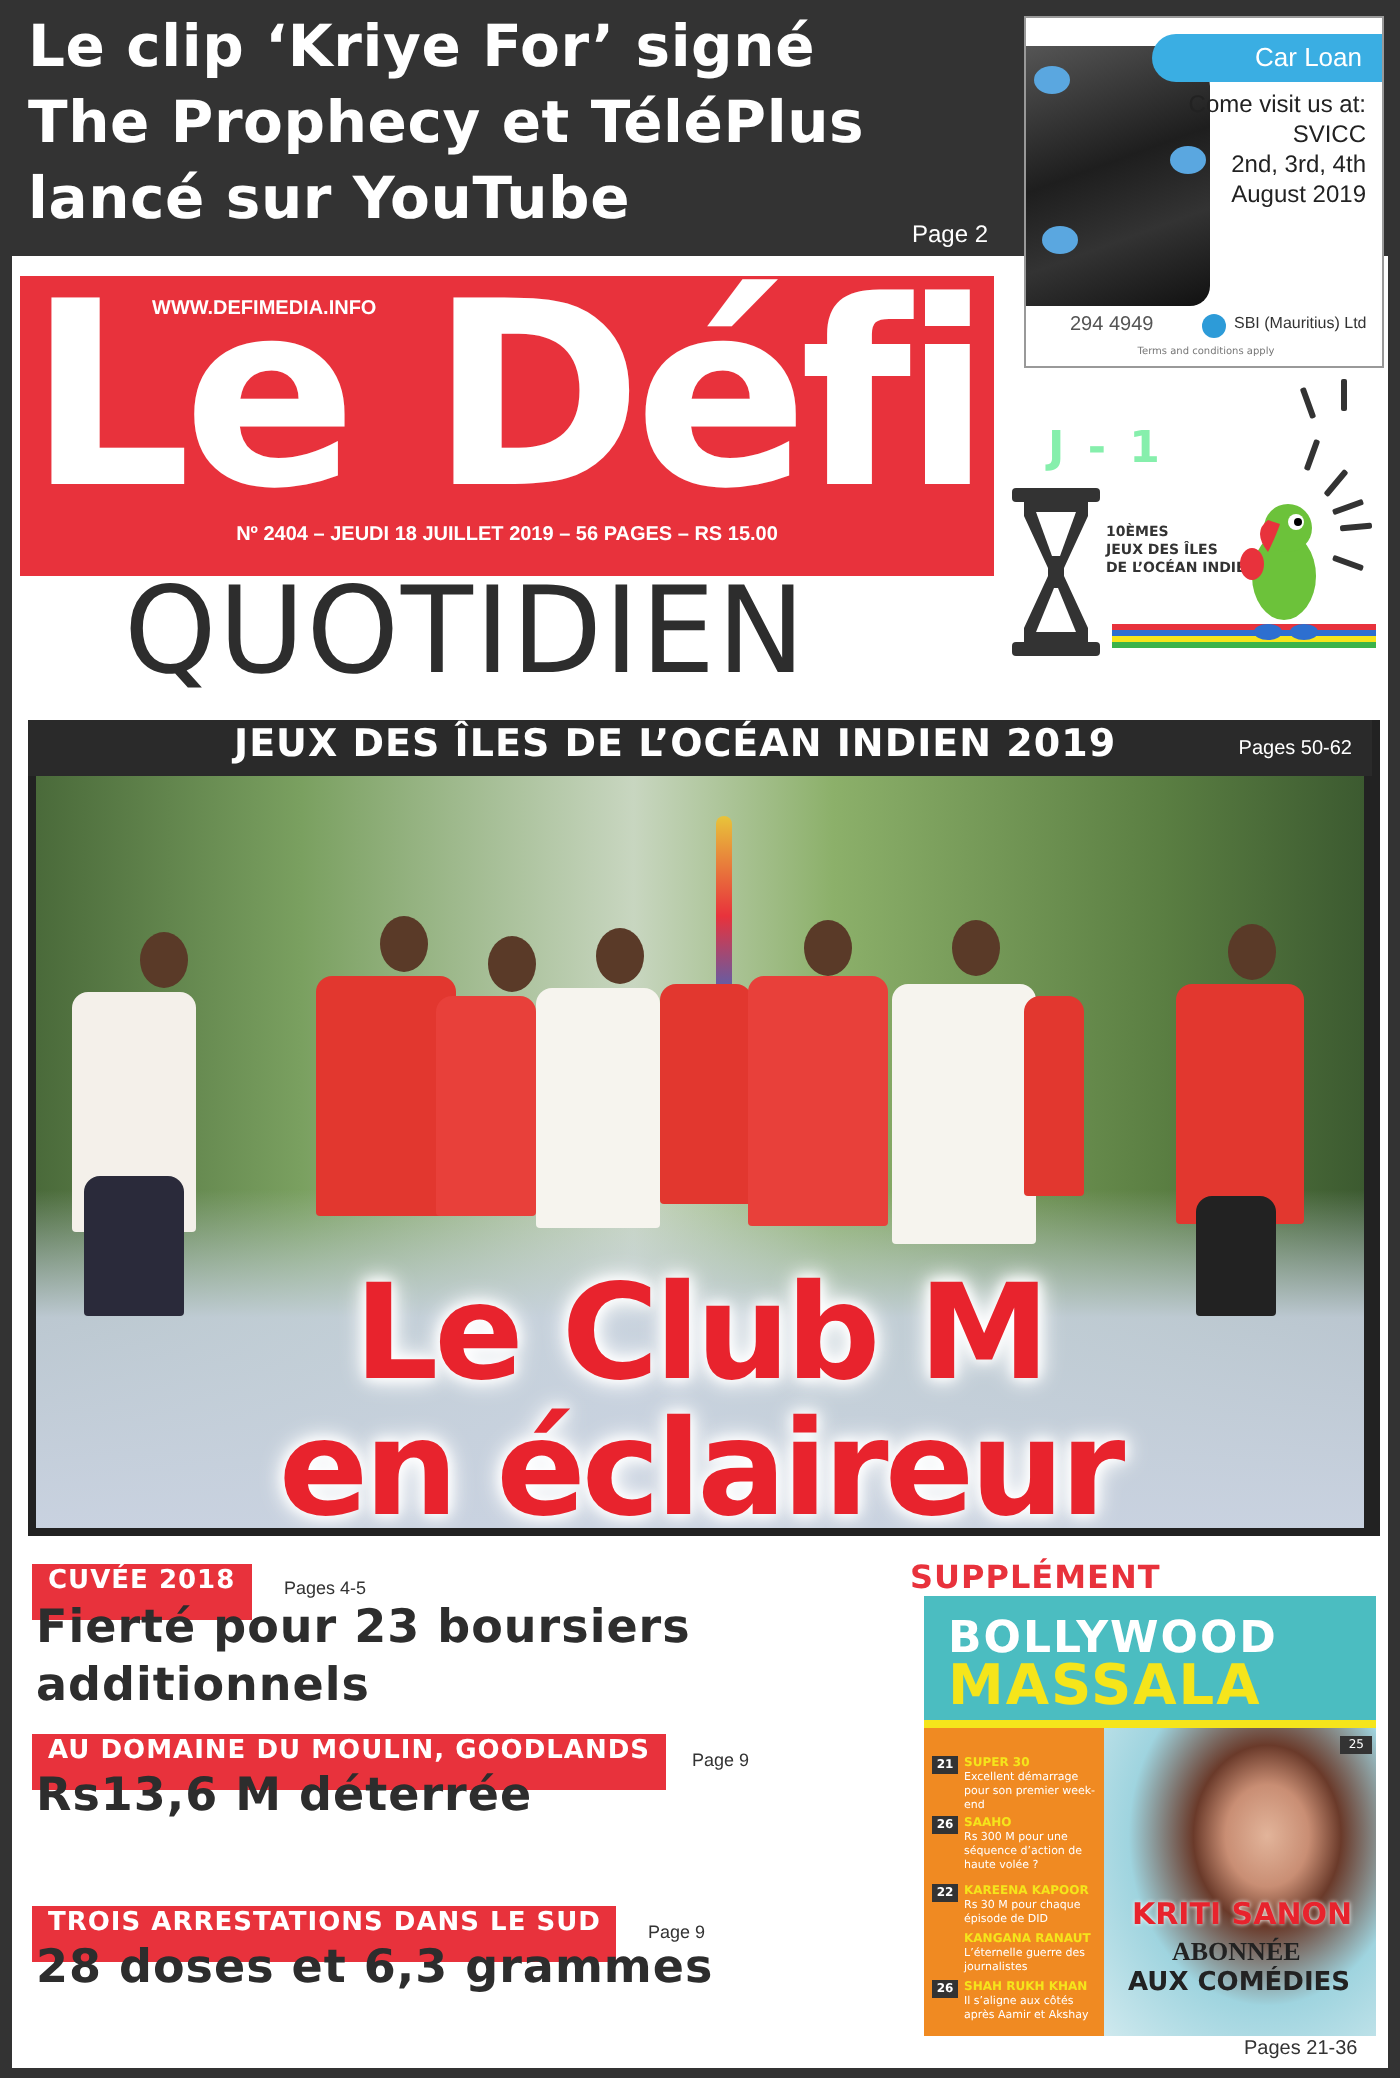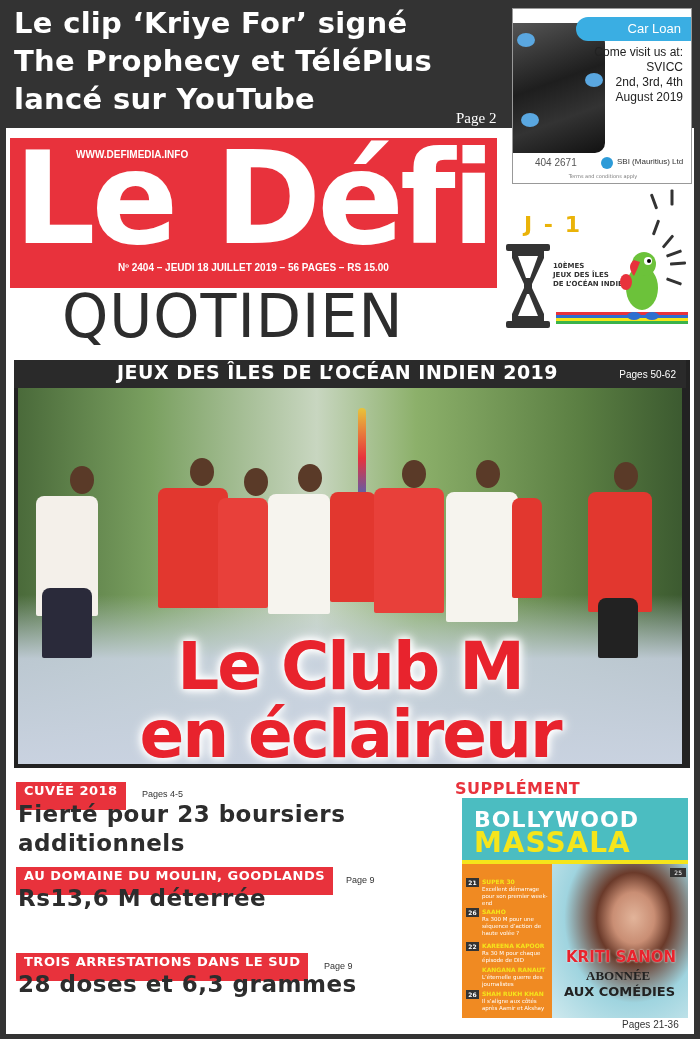--- a/index.html
+++ b/index.html
@@ -2,21 +2,21 @@
 <html><head>
 <meta charset="utf-8">
 <style>
   html, body { margin:0; padding:0; }
   body { width:700px; height:1039px; background:#333333; position:relative; overflow:hidden; font-family:"DejaVu Sans", sans-serif; }
   .abs { position:absolute; }
 
   
   #top-banner { left:0; top:0; width:505px; height:126px; background:#333333; }
   #top-headline { left:14px; top:4px; width:490px; color:#fff; font-family:"DejaVu Sans", sans-serif; font-weight:bold; font-size:29px; line-height:38px; letter-spacing:0.3px; }
-  #top-page { left:456px; top:110px; color:#fff; font-size:15px; font-family:Liberation Serif, serif; }
+  #top-page { left:456px; top:110px; color:#fff; font-size:12px; font-family:Liberation Sans, sans-serif; }
 
   
   #page { left:6px; top:128px; width:688px; height:906px; background:#ffffff; }
 
   
   #ad { left:512px; top:8px; width:180px; height:176px; background:#fff; border:1px solid #999; box-sizing:border-box; overflow:hidden; }
   #ad-pill { right:0; top:8px; width:115px; height:24px; background:#3aaee3; border-radius:12px 0 0 12px; color:#fff; font-family:"Liberation Sans", sans-serif; font-size:13px; line-height:24px; text-align:right; padding-right:10px; box-sizing:border-box; }
   #ad-car { left:0; top:14px; width:92px; height:130px; background:linear-gradient(160deg,#555 0%,#1e1e1e 45%,#333 70%,#111 100%); border-radius:0 20px 10px 0; }
   .bow { width:18px; height:14px; background:#5aa7e0; border-radius:50%; position:absolute; }
   #ad-text { right:8px; top:36px; width:100px; text-align:right; font-family:"Liberation Sans", sans-serif; font-size:12px; line-height:15px; color:#222; }
@@ -26,21 +26,21 @@
   #ad-fine { left:10px; top:164px; width:160px; font-size:5px; color:#777; text-align:center; line-height:6px; }
 
   
   #mast { left:10px; top:138px; width:487px; height:150px; background:#e8323c; }
   #mast-url { left:66px; top:11px; color:#fff; font-size:10px; font-family:"Liberation Sans", sans-serif; font-weight:bold; }
   #mast-title { left:4px; top:-14px; color:#fff; font-family:"DejaVu Sans", sans-serif; font-weight:bold; font-size:128px; line-height:150px; letter-spacing:-4px; white-space:nowrap; }
   #mast-issue { left:0; width:487px; top:124px; text-align:center; color:#fff; font-size:10px; font-family:"Liberation Sans", sans-serif; font-weight:bold; }
   #quotidien { left:62px; top:282px; color:#2d2d2d; font-family:"DejaVu Sans", sans-serif; font-size:60px; line-height:68px; letter-spacing:1px; transform:scaleX(0.98); transform-origin:left; }
 
   
-  #jmoins { left:524px; top:212px; color:#eab308; font-size:22px; font-weight:bold; font-family:"DejaVu Sans", sans-serif; letter-spacing:2px; }
+  #jmoins { left:524px; top:212px; color:#86efac; font-size:22px; font-weight:bold; font-family:"DejaVu Sans", sans-serif; letter-spacing:2px; }
   #hourglass { left:504px; top:244px; width:48px; height:84px; }
   #jeux-label { left:553px; top:262px; color:#333; font-size:7px; font-weight:bold; line-height:9px; font-family:"DejaVu Sans", sans-serif; }
   #stripes { left:556px; top:312px; width:132px; height:14px; }
   #stripes div { height:3px; }
   #parrot { left:612px; top:246px; width:56px; height:76px; }
   .ray { position:absolute; background:#333; height:3px; width:16px; border-radius:1px; }
 
   
   #hero { left:14px; top:360px; width:676px; height:408px; background:#222; }
   #hero-title { left:0; top:0; width:672px; height:28px; background:#2a2a2a; }
@@ -97,21 +97,21 @@
     <div class="bow" style="left:72px;top:50px;"></div>
     <div class="bow" style="left:8px;top:90px;"></div>
   </div>
   <div id="ad-pill" class="abs">Car Loan</div>
   <div id="ad-text" class="abs">
     <div>Come visit us at:</div>
     <div>SVICC</div>
     <div>2nd, 3rd, 4th</div>
     <div>August 2019</div>
   </div>
-  <div id="ad-phone" class="abs">404 2671</div>
+  <div id="ad-phone" class="abs">294 4949</div>
   <div id="ad-sbi-icon" class="abs"></div>
   <div id="ad-sbi" class="abs">SBI (Mauritius) Ltd</div>
   <div id="ad-fine" class="abs">Terms and conditions apply</div>
 </div>
 
 <div id="mast" class="abs">
   <div id="mast-title" class="abs">Le Défi</div>
   <div id="mast-url" class="abs">WWW.DEFIMEDIA.INFO</div>
   <div id="mast-issue" class="abs">Nº 2404 – JEUDI 18 JUILLET 2019 – 56 PAGES – RS 15.00</div>
 </div>

